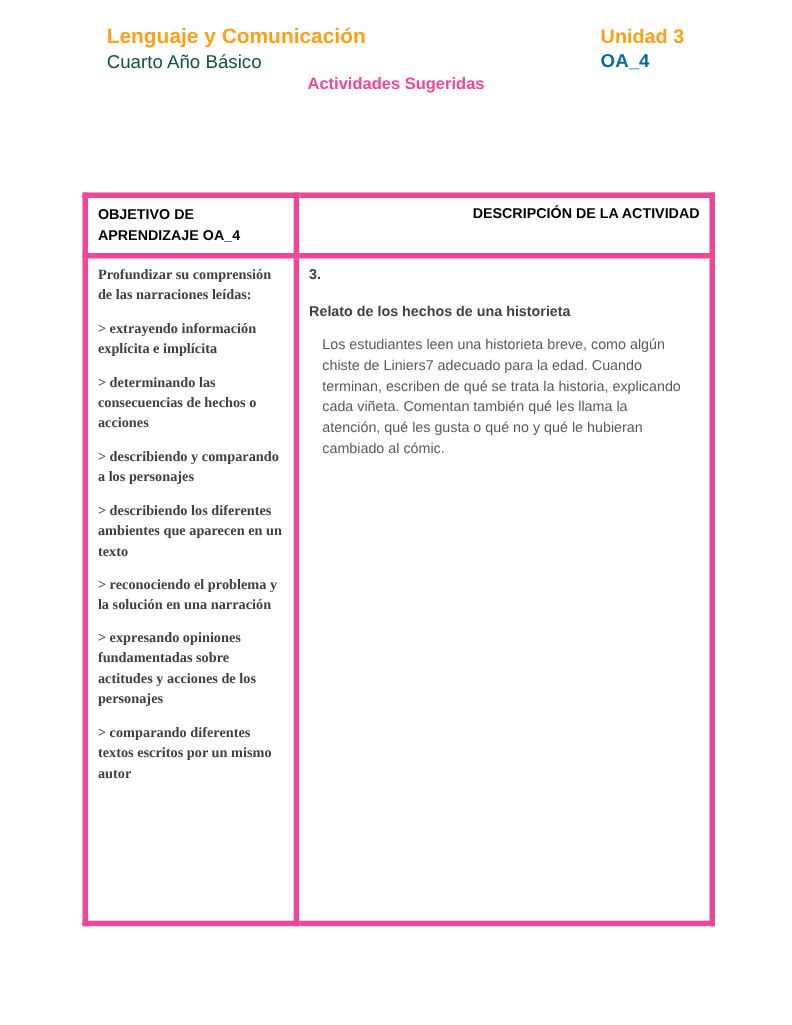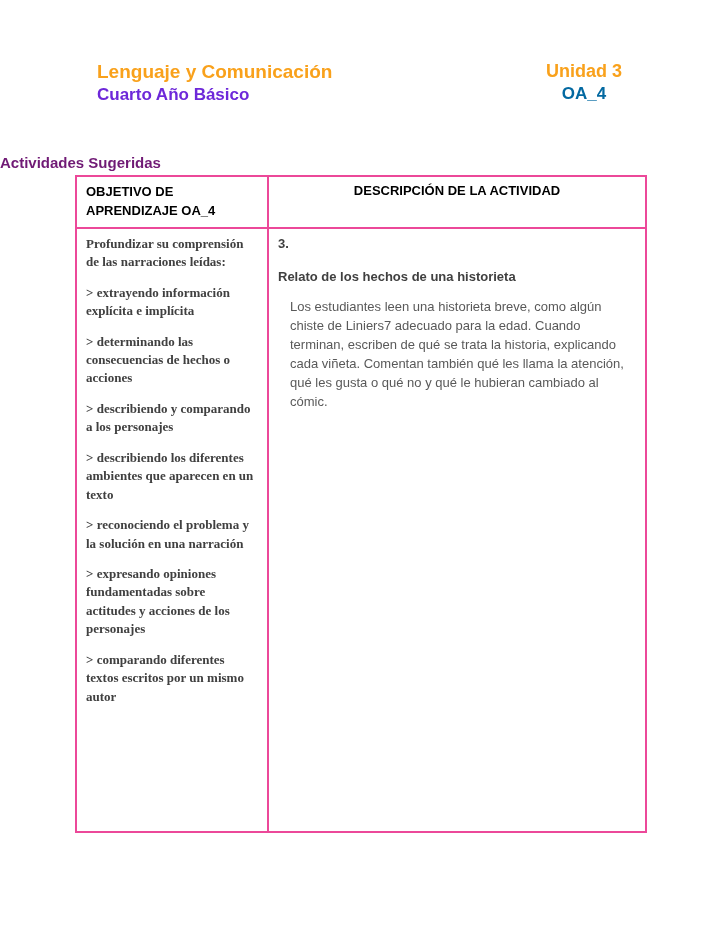--- a/index.html
+++ b/index.html
@@ -13,81 +13,81 @@
     height: 932px;
     background: #ffffff;
     font-family: "Liberation Sans", sans-serif;
     color: #000000;
     overflow: hidden;
   }
   .doc-header {
     display: flex;
     justify-content: space-between;
     align-items: flex-start;
-    padding: 60px 98px 0 97px;
+    padding: 22px 98px 0 97px;
   }
   .doc-header .left .title {
     font-size: 19px;
     font-weight: bold;
     color: #F9A11B;
     line-height: 1.25;
   }
   .doc-header .left .subtitle {
     font-size: 17px;
-    font-weight: bold;
-    color: #6d28d9;
+    font-weight: normal;
+    color: #14532d;
     line-height: 1.3;
   }
   .doc-header .right {
-    text-align: center;
+    text-align: left;
   }
   .doc-header .right .unit {
     font-size: 18px;
     font-weight: bold;
     color: #F9A11B;
     line-height: 1.3;
   }
   .doc-header .right .oa {
     font-size: 17px;
     font-weight: bold;
     color: #0369a1;
     line-height: 1.35;
   }
   .page-heading {
+    text-align: center;
     font-size: 15px;
     font-weight: bold;
-    color: #701a75;
-    margin-top: 48px;
+    color: #ec4899;
     margin-bottom: 16px;
   }
   .activity-table {
     position: absolute;
     left: 75px;
     top: 175px;
     width: 570px;
     border-collapse: collapse;
     table-layout: fixed;
   }
   .activity-table td, .activity-table th {
-    border: 2px solid #ec4899;
+    border: 5px solid #ec4899;
     vertical-align: top;
     padding: 6px 9px;
     font-size: 13px;
   }
   .col-obj { width: 192px; }
   .col-desc { width: 378px; }
   .th-obj {
     text-align: left;
     font-weight: bold;
     color: #000000;
     line-height: 1.45;
     height: 36px;
   }
   .th-desc {
-    text-align: center;
+    text-align: right;
     font-weight: bold;
     color: #000000;
     vertical-align: top;
   }
   .obj-cell {
     font-weight: bold;
     color: #404040;
     line-height: 1.42;
     height: 590px;
     font-family: Liberation Serif, serif;

